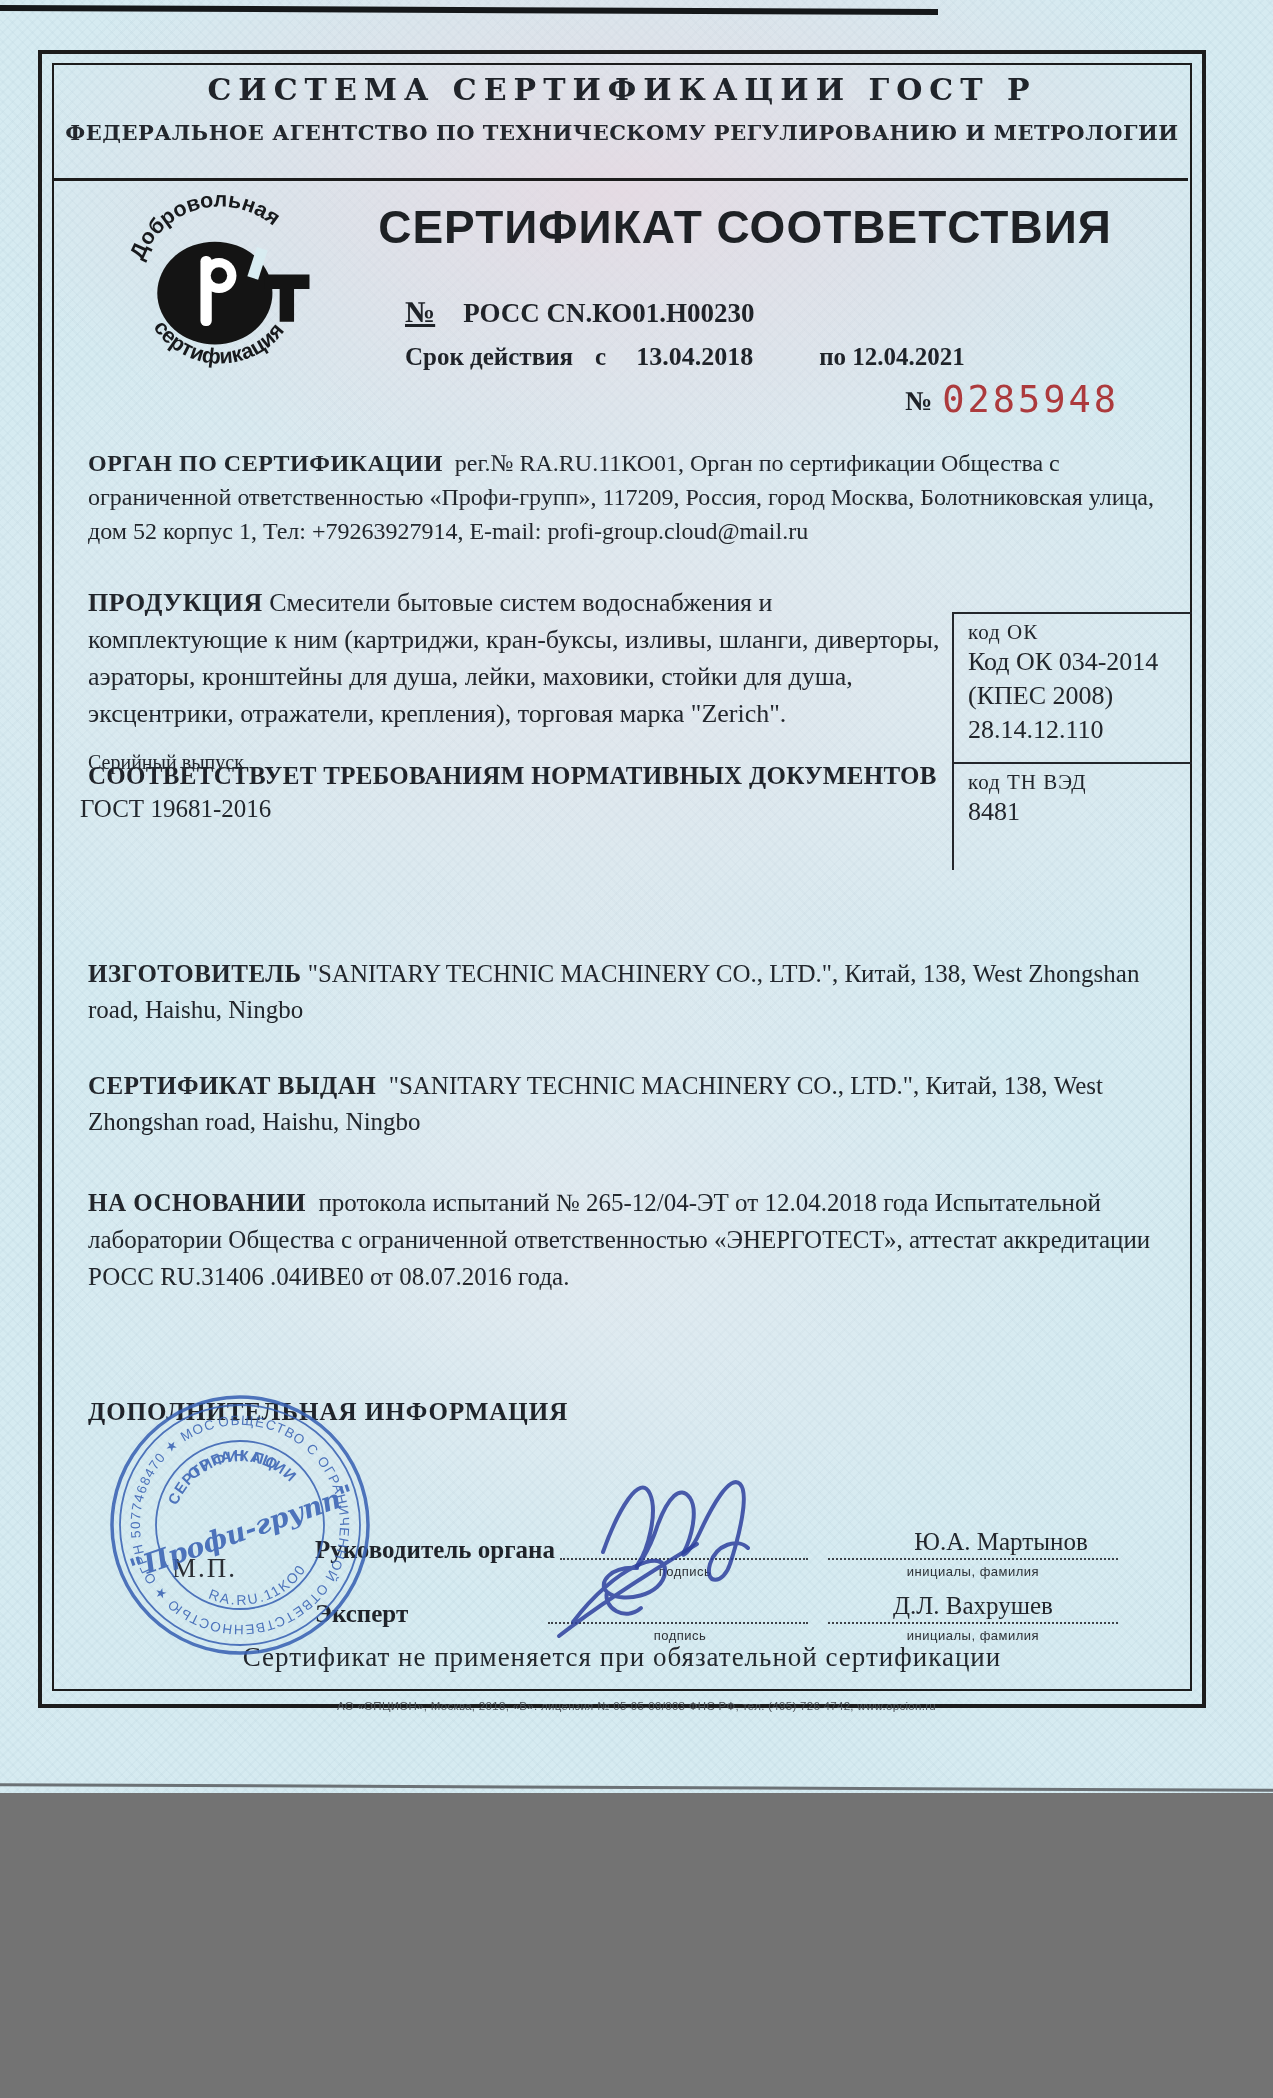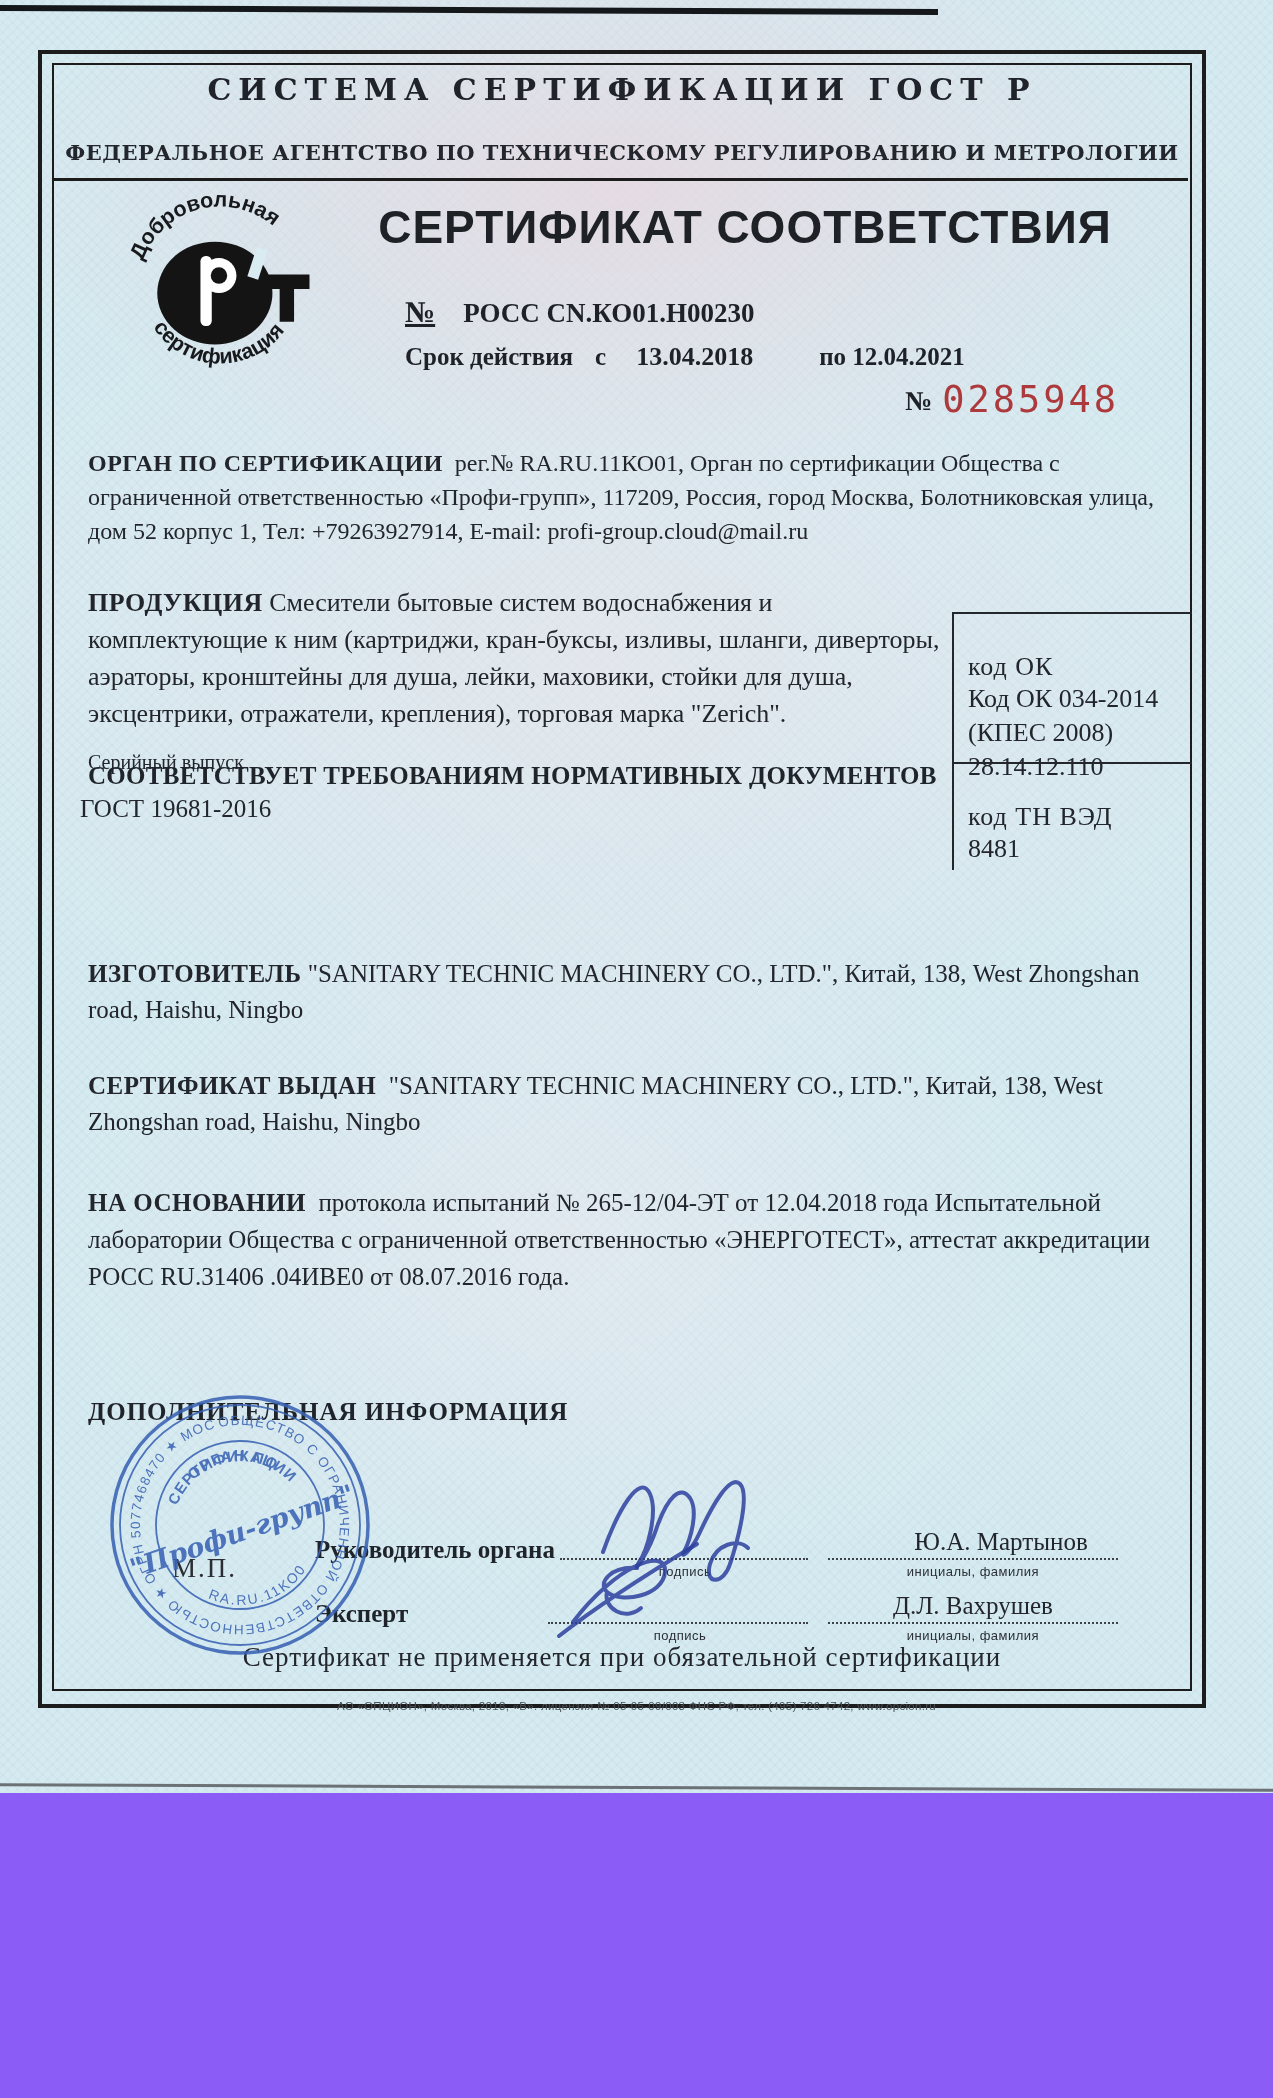--- a/index.html
+++ b/index.html
@@ -1,55 +1,55 @@
 <!DOCTYPE html>
 <html><head>
 <meta charset="utf-8">
 <style>
   html,body{margin:0;padding:0;}
   body{background:#ffffff;font-family:"Liberation Serif",serif;}
-  .page{position:relative;width:1273px;height:2098px;background:#8b5cf6;overflow:hidden;}
+  .page{position:relative;width:1273px;height:2098px;background:#737373;overflow:hidden;}
   .paper{
     position:absolute;left:0;top:0;width:1273px;height:1793px;
     background-color:#d6ebf1;
     background-image:
       radial-gradient(900px 420px at 620px 190px, rgba(233,215,224,.8), rgba(233,215,224,0) 70%),
       radial-gradient(1000px 620px at 600px 660px, rgba(238,228,234,.55), rgba(238,228,234,0) 70%),
       radial-gradient(760px 520px at 560px 1240px, rgba(240,232,238,.45), rgba(240,232,238,0) 70%),
       repeating-linear-gradient(45deg, rgba(120,155,175,.055) 0 2px, rgba(0,0,0,0) 2px 7px),
       repeating-linear-gradient(-45deg, rgba(120,155,175,.055) 0 2px, rgba(0,0,0,0) 2px 7px);
   }
   .scan-edge-top{position:absolute;left:0;top:7px;width:938px;height:6px;background:#15181a;transform:rotate(.25deg);}
   .scan-edge-bottom{position:absolute;left:0;top:1786px;width:1273px;height:3px;background:#6b7175;transform:rotate(.25deg);}
   .border-outer{position:absolute;left:38px;top:50px;width:1160px;height:1650px;border:4px solid #1c1c1c;}
   .border-inner{position:absolute;left:52px;top:63px;width:1136px;height:1624px;border:2px solid #1c1c1c;}
   .abs{position:absolute;}
   .system-title{left:53px;top:72px;width:1138px;text-align:center;
     font-family:"DejaVu Serif",serif;font-weight:bold;font-size:30px;letter-spacing:7px;color:#20242a;}
-  .agency{left:53px;top:140px;width:1138px;text-align:center;
+  .agency{left:53px;top:120px;width:1138px;text-align:center;
     font-family:"DejaVu Serif",serif;font-weight:bold;font-size:21px;letter-spacing:.5px;color:#23272d;}
   .divider{left:54px;top:178px;width:1134px;height:0;border-top:3px solid #1c1c1c;}
   .main-title{left:340px;top:200px;width:810px;text-align:center;
     font-family:"Liberation Sans",sans-serif;font-weight:bold;font-size:46px;letter-spacing:1px;color:#1e2125;}
   .cert-no-row{left:405px;top:295px;font-size:27px;font-weight:bold;color:#1e2228;}
   .cert-no-row .nosign{font-size:30px;margin-right:28px;text-decoration:underline;}
   .validity-row{left:405px;top:342px;font-size:25px;font-weight:bold;color:#1e2228;}
   .validity-row .gap1{margin-left:22px;}
   .validity-row .date{margin-left:30px;font-size:26px;}
   .validity-row .to{margin-left:66px;}
   .serial-row{left:905px;top:378px;color:#1e2228;font-size:27px;font-weight:bold;}
   .serial-row .digits{font-family:"DejaVu Sans Mono",monospace;font-weight:normal;font-size:37px;letter-spacing:3px;vertical-align:-2px;margin-left:10px;}
   .para{color:#22262c;font-size:24px;line-height:34px;text-align:left;}
   .para .lbl{font-weight:bold;letter-spacing:.5px;}
   .organ-para{left:88px;top:446px;width:1100px;}
   .production-para{left:88px;top:584px;width:856px;font-size:26px;line-height:37px;}
   .production-note{left:88px;top:751px;font-size:20px;color:#22262c;font-family:Liberation Serif, serif;}
   .sidebox{border-top:2px solid #23262b;border-left:2px solid #23262b;padding:6px 10px 0 14px;color:#22262c;}
   .codeok-box{left:952px;top:612px;width:214px;height:168px;}
-  .sidebox .boxlabel{font-size:26px;letter-spacing:1px;margin-top:32px;}
+  .sidebox .boxlabel{font-size:21px;letter-spacing:1px;}
   .sidebox .boxline{font-size:26px;line-height:34px;}
   .conformity-label{left:88px;top:762px;width:1000px;font-weight:bold;font-size:25px;letter-spacing:.3px;color:#1f232a;}
   .conformity-text{left:80px;top:795px;font-size:25px;color:#22262c;}
   .tnved-box{left:952px;top:762px;width:214px;height:100px;}
   .manufacturer-para{left:88px;top:956px;width:1105px;font-size:25px;line-height:36px;}
   .issued-para{left:88px;top:1068px;width:1105px;font-size:25px;line-height:36px;}
   .basis-para{left:88px;top:1184px;width:1105px;font-size:25px;line-height:37px;}
   .additional-label{left:88px;top:1398px;font-weight:bold;font-size:25px;letter-spacing:1px;color:#1f232a;}
   .mp-mark{left:172px;top:1553px;font-size:27px;letter-spacing:2px;color:#2a2e34;z-index:2;}
   .role-label{font-weight:bold;font-size:25px;color:#1f232a;}

